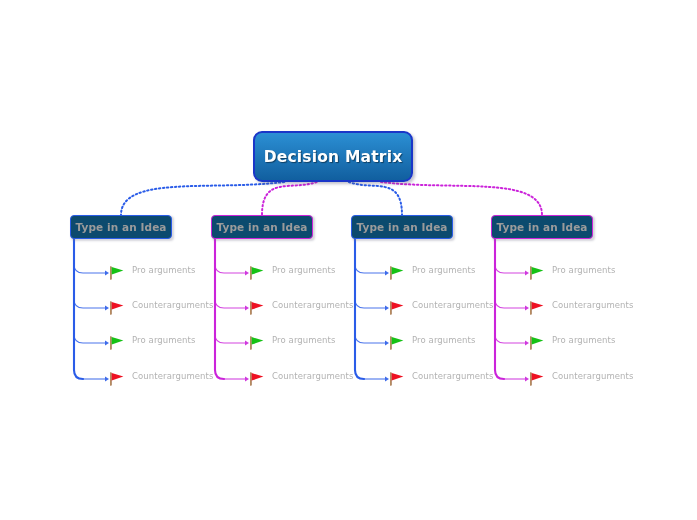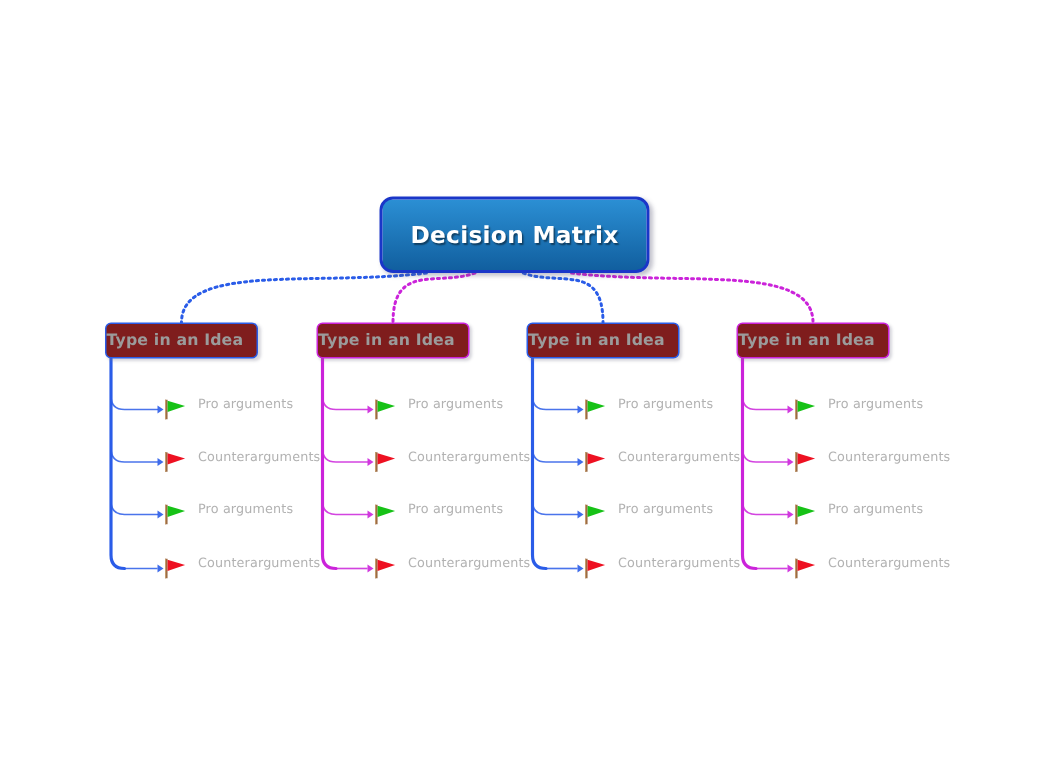--- a/index.html
+++ b/index.html
@@ -48,26 +48,26 @@
     font-weight: bold;
     letter-spacing: 0.2px;
     text-shadow: 1px 1px 1px rgba(0,0,0,0.45);
     white-space: nowrap;
   }
 
   
   .idea-node {
     position: absolute;
     box-sizing: border-box;
-    background: #7f1d1d;
+    background: #0c4a6e;
     border-radius: 4px;
     border: 1.6px solid #2a5ce8;
     display: flex;
     align-items: center;
-    justify-content: flex-start;
+    justify-content: center;
     box-shadow: 1.5px 1.5px 2px rgba(120,120,140,0.30);
   }
   .idea-label {
     color: #9b9b9b;
     font-size: 10.5px;
     font-weight: bold;
     white-space: nowrap;
     letter-spacing: 0.1px;
   }
 
@@ -133,21 +133,21 @@
       <path d="M 495 264 Q 495 273 504 273 L 525 273" fill="none" stroke="#cb23da" stroke-width="1.1" opacity="0.85" stroke-linecap="round"></path>
       <path d="M 525 270.4 L 529 273 L 525 275.6 Z" fill="#cb23da" opacity="0.9"></path>
       <path d="M 495 299 Q 495 308 504 308 L 525 308" fill="none" stroke="#cb23da" stroke-width="1.1" opacity="0.85" stroke-linecap="round"></path>
       <path d="M 525 305.4 L 529 308 L 525 310.6 Z" fill="#cb23da" opacity="0.9"></path>
       <path d="M 495 334 Q 495 343 504 343 L 525 343" fill="none" stroke="#cb23da" stroke-width="1.1" opacity="0.85" stroke-linecap="round"></path>
       <path d="M 525 340.4 L 529 343 L 525 345.6 Z" fill="#cb23da" opacity="0.9"></path>
       <line x1="504" y1="379" x2="525" y2="379" stroke="#cb23da" stroke-width="1.1" opacity="0.85"></line>
       <path d="M 525 376.4 L 529 379 L 525 381.6 Z" fill="#cb23da" opacity="0.9"></path>
     </svg>
 
-  <div class="root-node" id="root-node" style="left: 253px; top: 131px; width: 180px; height: 51px; border-color: rgb(26, 54, 200); background: linear-gradient(rgb(43, 143, 212) 0%, rgb(17, 95, 159) 100%);">
+  <div class="root-node" id="root-node" style="left: 253px; top: 131px; width: 160px; height: 51px; border-color: rgb(26, 54, 200); background: linear-gradient(rgb(43, 143, 212) 0%, rgb(17, 95, 159) 100%);">
     <span class="root-label">Decision Matrix</span>
   </div>
 
   <div id="nodes">
       <div class="idea-node" style="left: 70px; top: 215px; width: 102px; height: 24px; border-color: rgb(42, 92, 232);">
         <span class="idea-label">Type in an Idea</span>
       </div>
       <div class="leaf" style="left: 108px; top: 265px;">
         <svg viewBox="0 0 17 16" width="17" height="16" class="flag-icon">
           <rect x="2" y="1.5" width="1.7" height="13" fill="#9a6a43"></rect>

